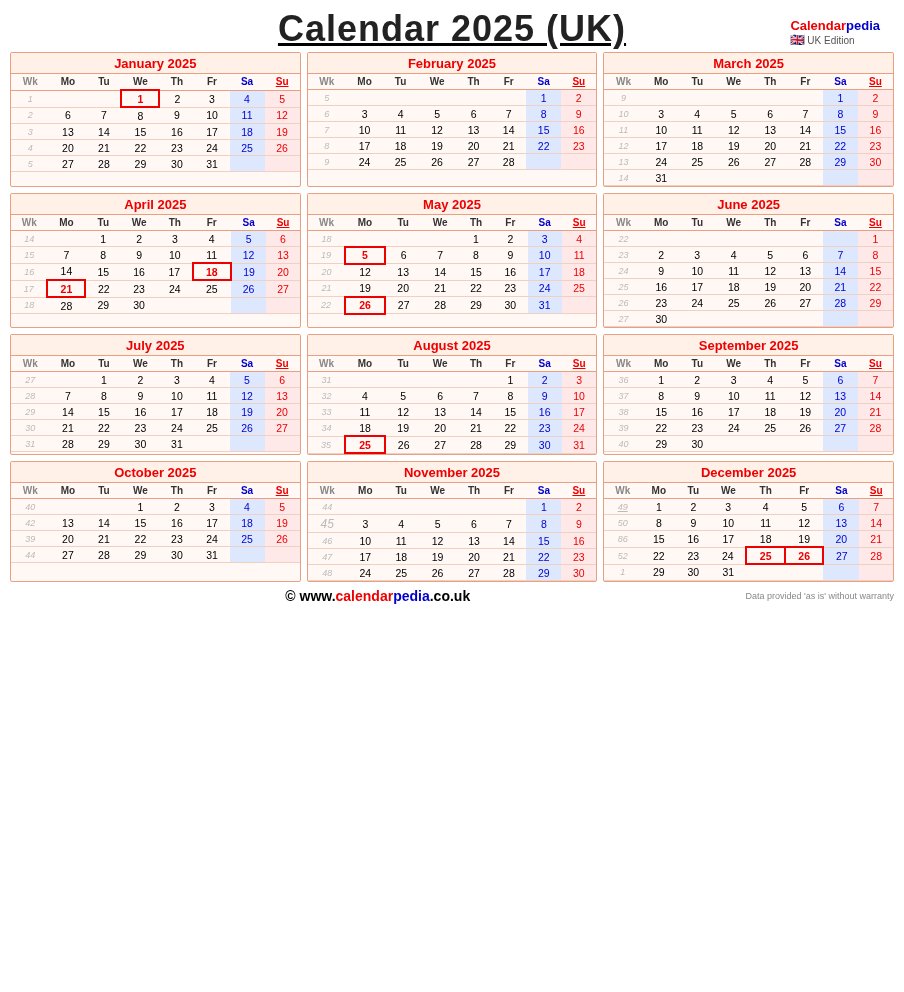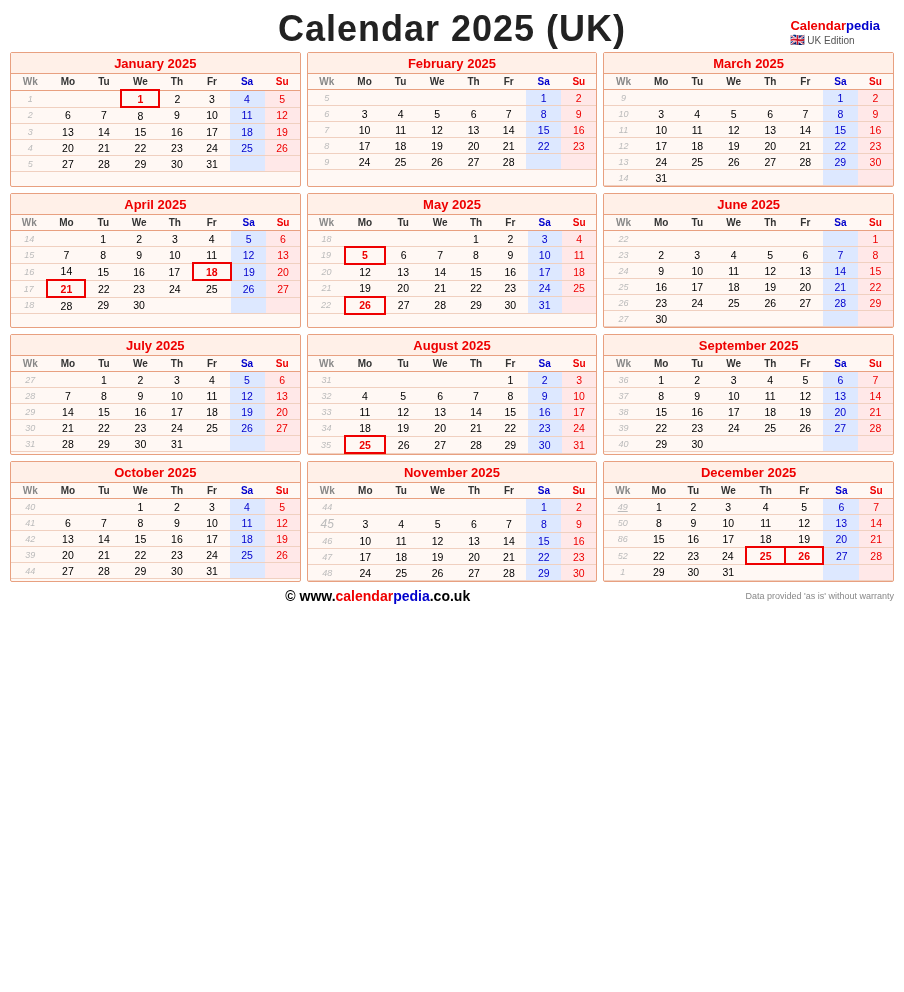--- a/index.html
+++ b/index.html
@@ -71,34 +71,34 @@
       border-bottom: 1px solid #e8a080;
     }
     .month-table td {
       text-align: center;
       padding: 1.5px 1px;
       font-size: 10.5px;
     }
     .th-wk { color: #888; font-size: 9px; }
     .th-mo, .th-tu, .th-we, .th-th, .th-fr { color: #333; }
     .th-sa { color: #00c; }
-    .th-su { color: #e00; }
+    .th-su { color: #e00; text-decoration: underline; }
     .td-sa { color: #00c; background: #e8eeff; }
     .td-su { color: #e00; background: #ffe8e8; }
     .brand-cal { color: #e00; font-weight: bold; }
     .brand-pedia { color: #00c; font-weight: bold; }
     .month-table tr:last-child td { border-bottom: none; }
     .month-table tbody tr { border-bottom: 1px solid #f0d0c0; }
     .wk-cell { color: #bbb; font-size: 9px; font-style: italic; }
   </style>
 </head>
 <body>
 
 <div class="page">
-  <div class="header-row" style="position:relative;">
+  <div class="header-row" style="position:relative;text-decoration:underline;">
     <h1 class="main-title">Calendar 2025 (UK)</h1>
     <div class="logo-area">
       <div class="cp-logo"><span class="cp-cal">Calendar</span><span class="cp-pedia">pedia</span></div>
       <div style="font-size:10px;color:#555;display:flex;align-items:center;gap:2px;">
         <span style="font-size:12px;">🇬🇧</span>
         <span>UK Edition</span>
       </div>
     </div>
   </div>
 
@@ -762,30 +762,20 @@
           <tbody>
             <tr>
               <td class="wk-cell" style="color: rgb(187, 187, 187); font-size: 9px;">40</td>
               <td></td>
               <td></td>
               <td>1</td>
               <td>2</td>
               <td>3</td>
               <td class="td-sa" style="color: rgb(0, 0, 204); background: rgb(221, 232, 255);">4</td>
               <td class="td-su" style="color: rgb(238, 0, 0); background: rgb(255, 232, 232);">5</td>
-            </tr>
-            <tr>
-              <td class="wk-cell" style="color: rgb(187, 187, 187); font-size: 9px;">41</td>
-              <td>6</td>
-              <td>7</td>
-              <td>8</td>
-              <td>9</td>
-              <td>10</td>
-              <td class="td-sa" style="color: rgb(0, 0, 204); background: rgb(221, 232, 255);">11</td>
-              <td class="td-su" style="color: rgb(238, 0, 0); background: rgb(255, 232, 232);">12</td>
             </tr>
             <tr>
               <td class="wk-cell" style="color: rgb(187, 187, 187); font-size: 9px;">42</td>
               <td>13</td>
               <td>14</td>
               <td>15</td>
               <td>16</td>
               <td>17</td>
               <td class="td-sa" style="color: rgb(0, 0, 204); background: rgb(221, 232, 255);">18</td>
               <td class="td-su" style="color: rgb(238, 0, 0); background: rgb(255, 232, 232);">19</td>

